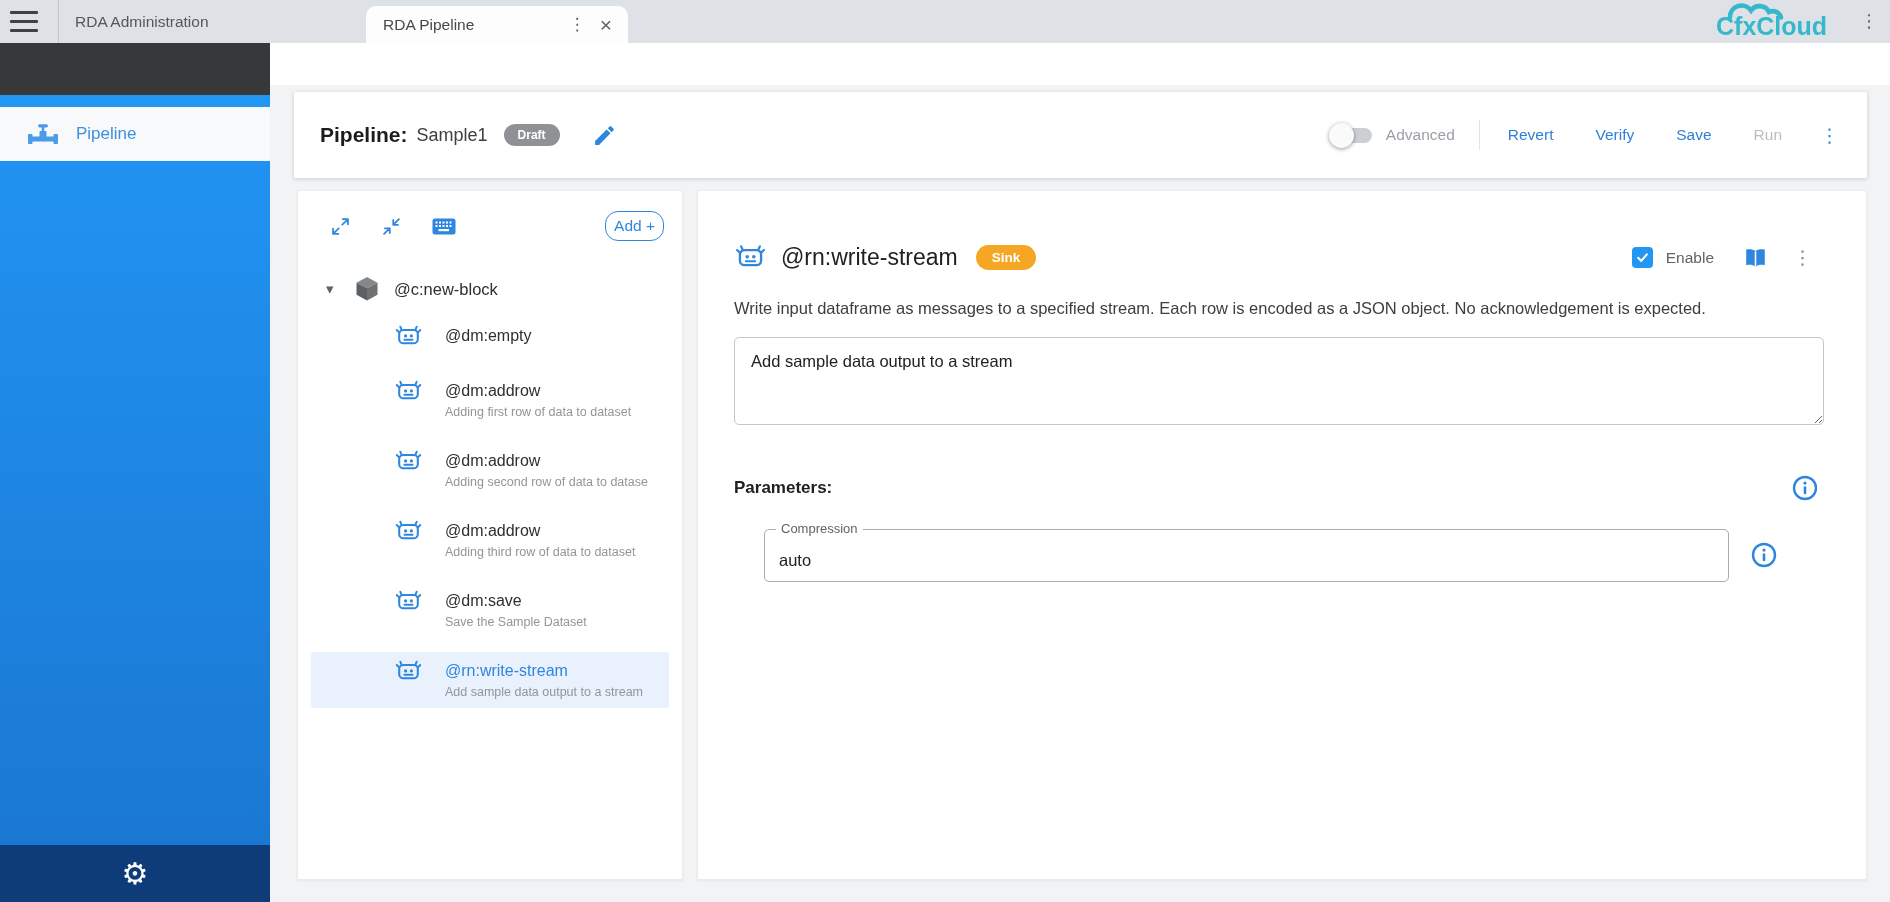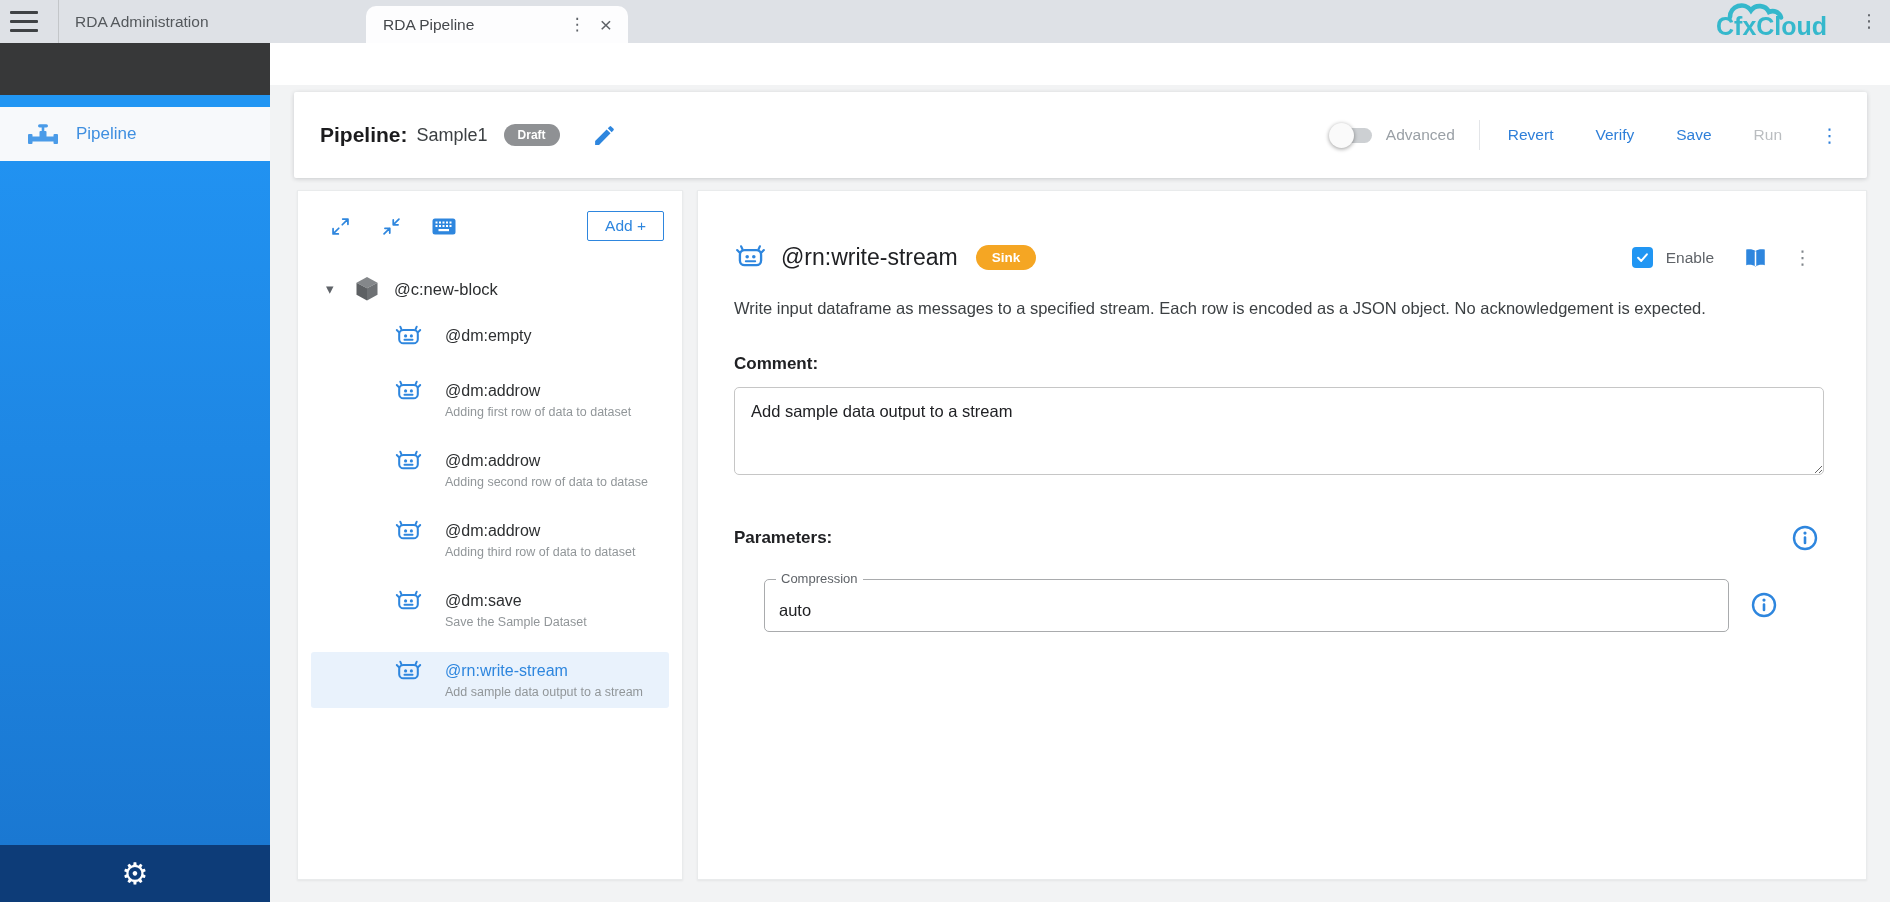--- a/index.html
+++ b/index.html
@@ -57,22 +57,22 @@
   .hc-btn.disabled { color:#babdc0; cursor:default; }
   .hc-kebab { color:#2e7fd9; font-size:19px; cursor:pointer; margin-right:2px; }
 
   
   .tree-card {
     position:absolute; left:297px; top:190px; width:386px; height:690px; background:#fff;
     border:1px solid #e9ebec; box-shadow:0 1px 2px rgba(0,0,0,.06); overflow:hidden;
   }
   .tree-toolbar { display:flex; align-items:center; padding:20px 18px 6px 32px; gap:30px; }
   .tb-icon { cursor:pointer; display:flex; }
-  .add-btn { margin-left:auto; border:1px solid #2e86de; color:#2e86de; background:#fff; border-radius:2px;
-    font-family:inherit; font-size:15.5px; padding:5px 17px; cursor:pointer; }
+  .add-btn { margin-left:auto; border:1px solid #2e86de; color:#2e86de; background:#fff; border-radius:13px;
+    font-family:inherit; font-size:15.5px; padding:5px 8px; cursor:pointer; }
   .tree-root-row { display:flex; align-items:center; margin-top:28px; padding-left:28px; gap:13px; cursor:pointer; }
   .caret { color:#5f6368; font-size:15px; width:14px; }
   .tree-root-label { font-size:16.5px; color:#2d2f31; }
   .tree-node { display:flex; align-items:flex-start; margin-top:14px; padding:7px 0 7px 96px; gap:22px; cursor:pointer; }
   .tree-node.selected { margin-left:13px; margin-right:13px; padding-left:83px; background:#e9f2fc; border-radius:3px; }
   .node-label { font-size:16px; color:#2d2f31; line-height:23px; }
   .tree-node.selected .node-label { color:#2e86de; }
   .node-subtitle { font-size:12.5px; color:#919699; line-height:17px; margin-top:2px; }
   .bot-sm { width:29px; height:29px; flex:none; margin-top:-2px; }
 
@@ -329,21 +329,20 @@
           <path fill="#2e86de" d="M12 4.6 C10 3 6.8 2.5 3.5 3.2 V17.6 C6.8 16.9 10 17.4 12 19 C14 17.4 17.2 16.9 20.5 17.6 V3.2 C17.2 2.5 14 3 12 4.6 Z"></path>
           <path d="M12 4.9 V18.6" stroke="#ffffff" stroke-width="1.4" fill="none"></path>
         </svg>
       </span>
       <span class="dt-kebab">⋮</span>
     </div>
   </div>
 
   <div class="dt-desc">Write input dataframe as messages to a specified stream. Each row is encoded as a JSON object. No acknowledgement is expected.</div>
 
-  <div class="dt-comment-label">Comment:</div>
   <textarea class="comment-area" style="">Add sample data output to a stream</textarea>
 
   <div class="params-row">
     <span class="dt-params-label">Parameters:</span>
     <svg class="info-icon" viewBox="0 0 26 26">
         <use href="#info"></use>
       </svg>
   </div>
 
 

